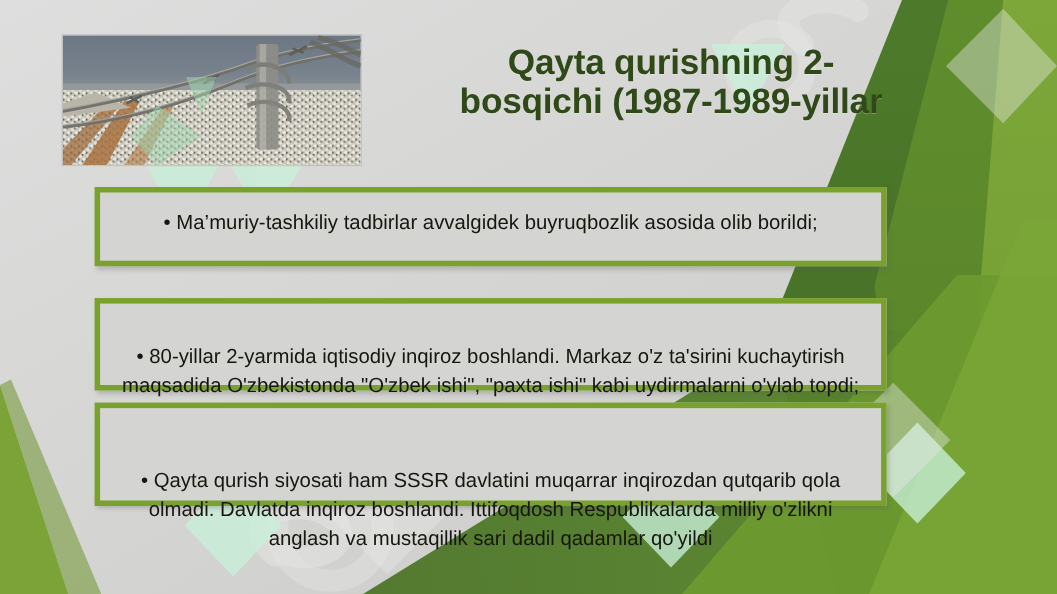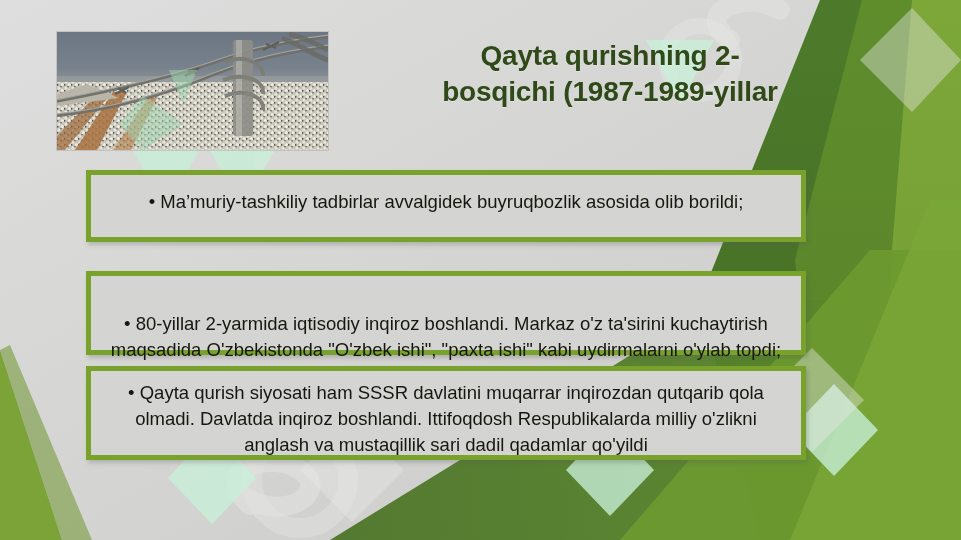--- a/index.html
+++ b/index.html
@@ -43,21 +43,21 @@
     height: 118px;
   }
 
   
   .title {
     position: absolute;
     left: 330px;
     top: 38px;
     width: 560px;
     text-align: center;
-    font-size: 28px;
+    font-size: 32px;
     font-weight: bold;
     line-height: 36px;
     color: #2f4a18;
     letter-spacing: -0.2px;
     white-space: pre-line;
     text-shadow: 0 1px 0 rgba(255,255,255,.25);
   }
 
   
   .box {
@@ -79,20 +79,21 @@
   #box1 { top: 170px; height: 72px; }
   #box1 .box-inner { padding-top: 14px; }
   #box2 { top: 271px; height: 84px; }
   #box2 .box-inner { padding-top: 7px; margin-top: 28px; }
   #box3 { top: 366px; height: 94px; }
   #box3 .box-inner { padding-top: 9px; }
 
   
   #box3 .box-inner {
     overflow: visible;
+    margin-top: 44px;
   }
   #box3 {
     overflow: visible;
   }
 
   .bullet-text {
     display: block;
   }
 </style>
 </head>

